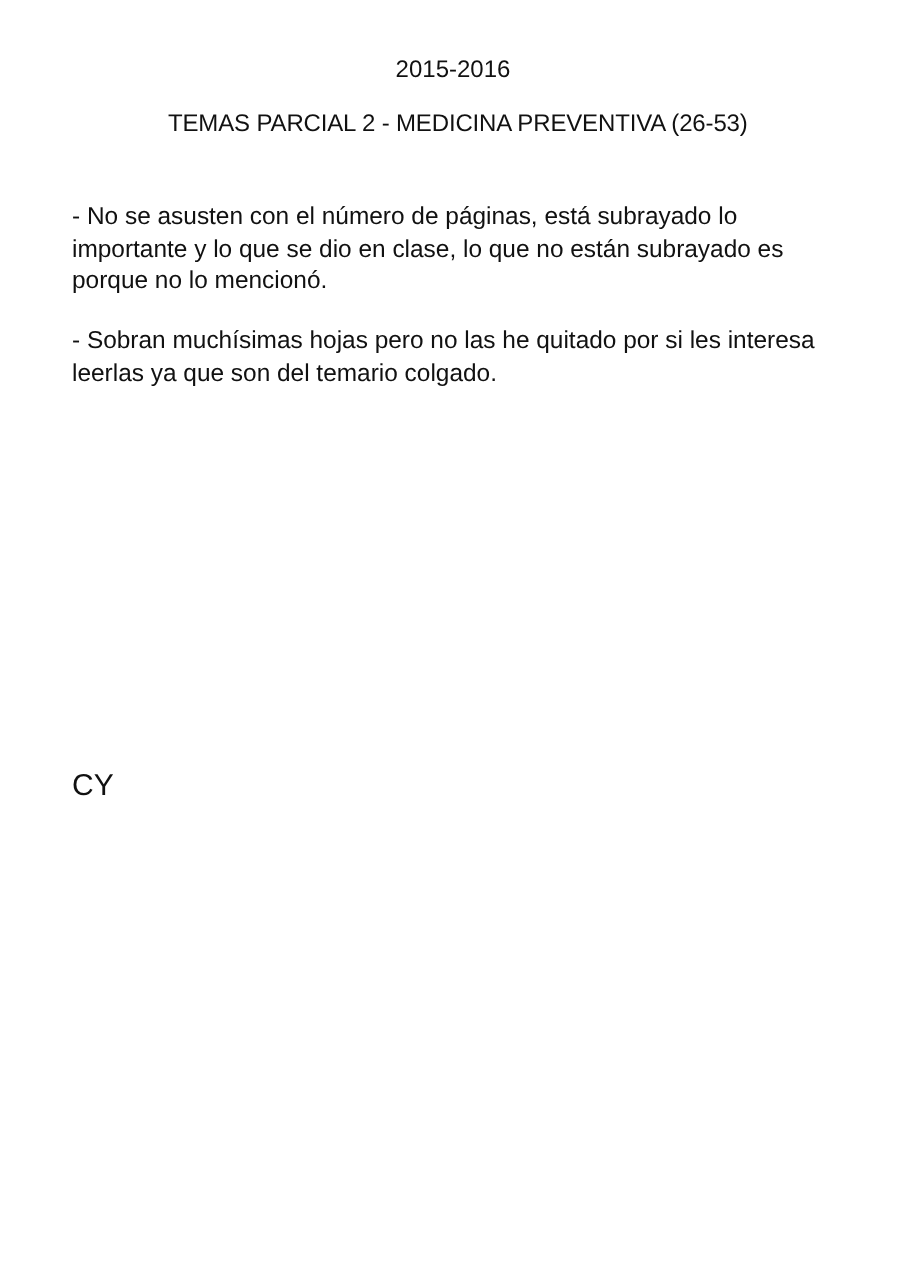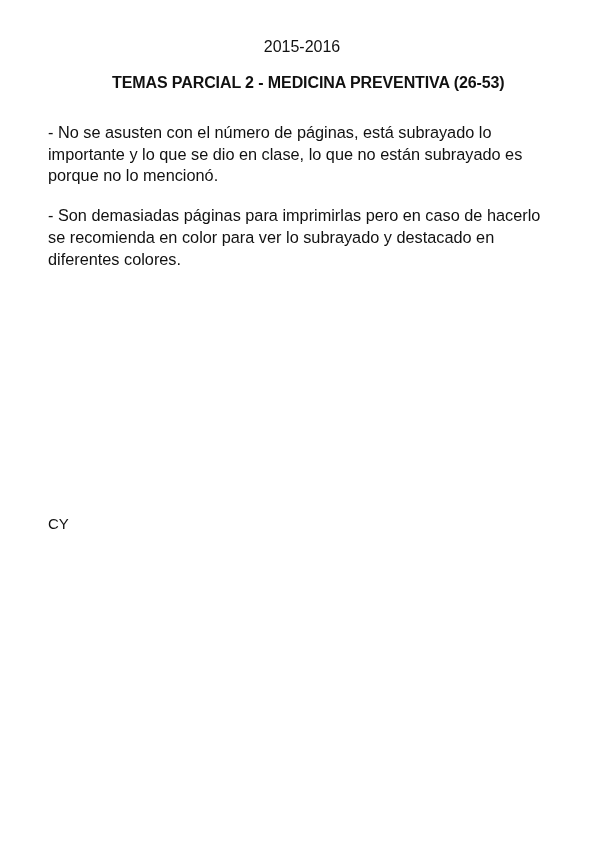--- a/index.html
+++ b/index.html
@@ -6,40 +6,39 @@
     body {
       width: 600px; height: 848px; background: #ffffff; position: relative;
       font-family: "Liberation Sans", sans-serif; color: #111111; overflow: hidden;
     }
     .year {
       position: absolute; top: 37px; left: 0; width: 600px; text-align: center;
       font-size: 16px; line-height: 20px; padding-left: 2px;
     }
     .title {
       position: absolute; top: 73px; left: 112px;
-      font-size: 16px; font-weight: bold; line-height: 20px; white-space: nowrap;
+      font-size: 16px; font-weight: normal; line-height: 20px; white-space: nowrap;
       letter-spacing: -0.1px;
     }
     .body {
       position: absolute; top: 122px; left: 48px; width: 520px;
       font-size: 16.3px; line-height: 21.7px;
     }
-    .para { margin: 0 0 18px 0; white-space: pre-line; }
+    .para { margin: 12px 0 18px 0; white-space: pre-line; }
     .sig {
-      position: absolute; top: 513px; left: 48px; font-size: 15px; line-height: 22px;
+      position: absolute; top: 513px; left: 48px; font-size: 20px; line-height: 22px;
     }
   </style>
 </head>
 <body>
 
 <div class="year">2015-2016</div>
 <div class="title">TEMAS PARCIAL 2 - MEDICINA PREVENTIVA (26-53)</div>
 
 <div class="body">
   <p class="para">- No se asusten con el número de páginas, está subrayado lo
 importante y lo que se dio en clase, lo que no están subrayado es
 porque no lo mencionó.</p>
-  <p class="para">- Son demasiadas páginas para imprimirlas pero en caso de hacerlo
-se recomienda en color para ver lo subrayado y destacado en
-diferentes colores.</p>
+  <p class="para">- Sobran muchísimas hojas pero no las he quitado por si les interesa
+leerlas ya que son del temario colgado.</p>
 </div>
 
 <div class="sig">CY</div>
 
 </body></html>

